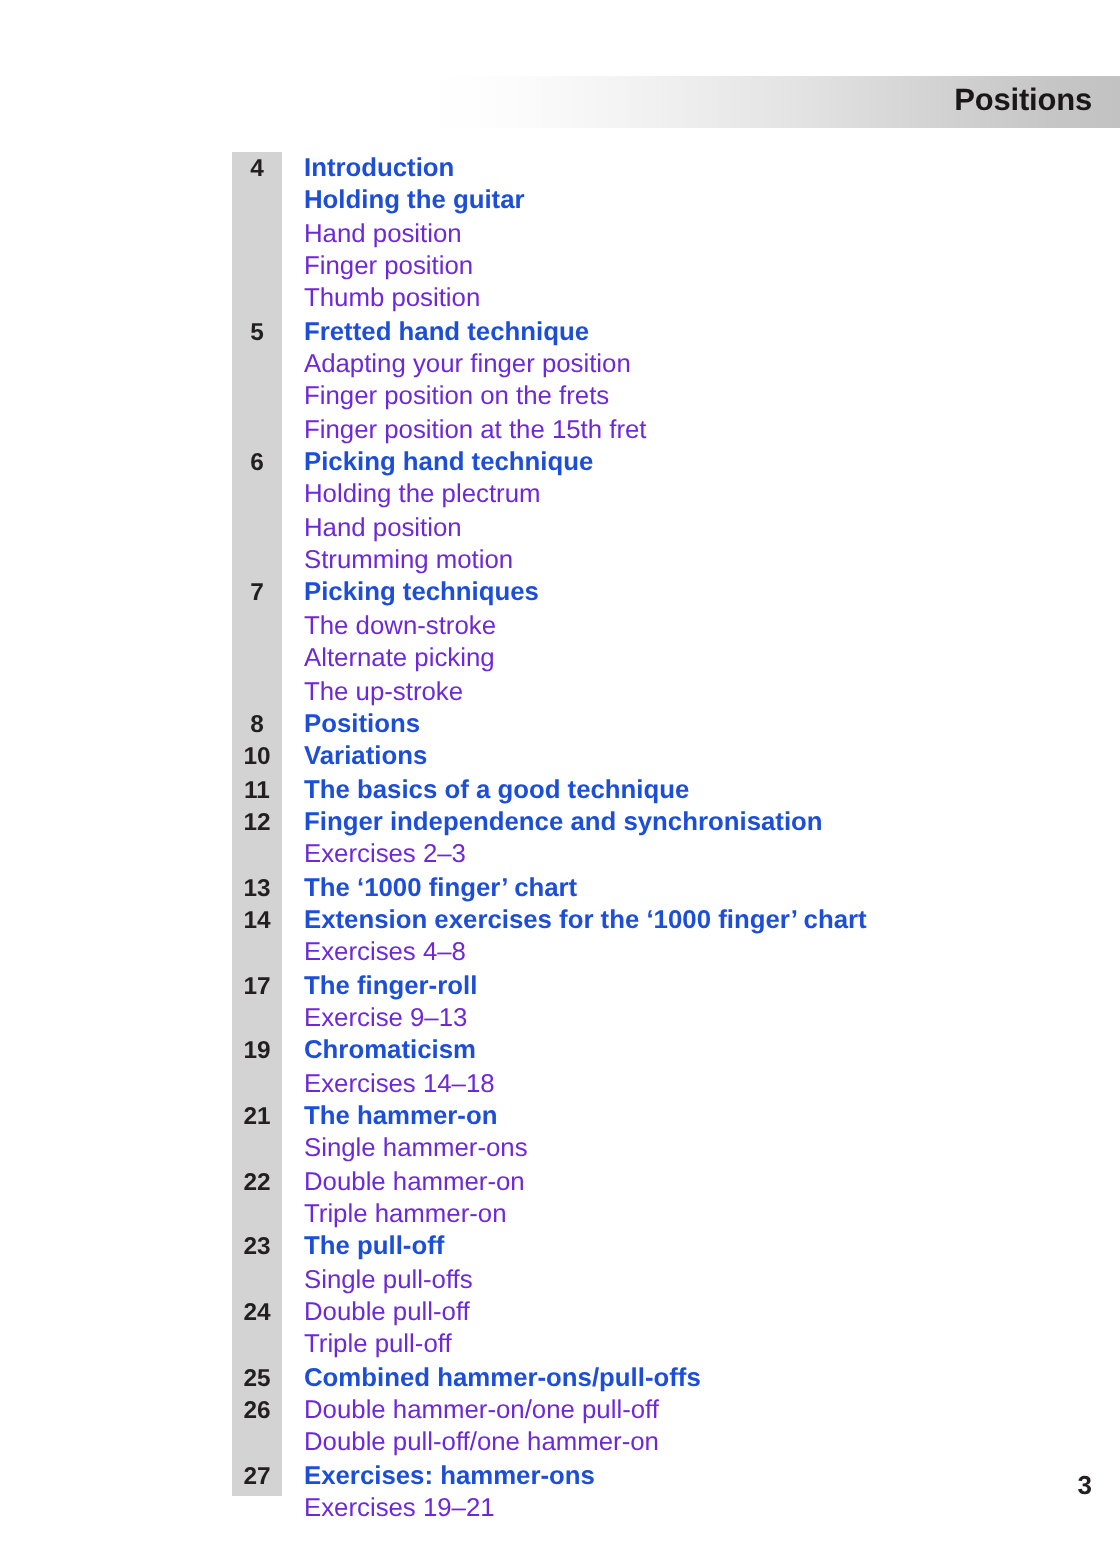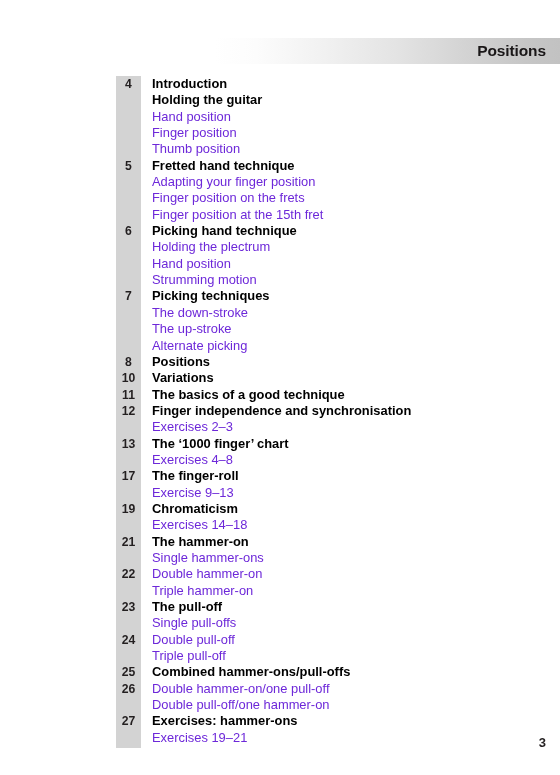--- a/index.html
+++ b/index.html
@@ -79,21 +79,21 @@
     z-index: 2;
   }
   .entry {
     padding-left: 11px;
     font-size: 12.9px;
     color: #6d28d9;
     font-weight: normal;
   }
   .entry.bold {
     font-weight: bold;
-    color: #000000;
+    color: #1d4ed8;
     font-size: 12.9px;
   }
 
   
   .folio {
     position: absolute;
     right: 14px;
     top: 735px;
     font-size: 13px;
     font-weight: bold;
@@ -164,25 +164,25 @@
       <div class="toc-row">
         <span class="page-num">7</span>
         <span class="entry bold">Picking techniques</span>
       </div>
       <div class="toc-row">
         <span class="page-num"></span>
         <span class="entry">The down-stroke</span>
       </div>
       <div class="toc-row">
         <span class="page-num"></span>
+        <span class="entry">Alternate picking</span>
+      </div>
+      <div class="toc-row">
+        <span class="page-num"></span>
         <span class="entry">The up-stroke</span>
-      </div>
-      <div class="toc-row">
-        <span class="page-num"></span>
-        <span class="entry">Alternate picking</span>
       </div>
       <div class="toc-row">
         <span class="page-num">8</span>
         <span class="entry bold">Positions</span>
       </div>
       <div class="toc-row">
         <span class="page-num">10</span>
         <span class="entry bold">Variations</span>
       </div>
       <div class="toc-row">
@@ -195,20 +195,24 @@
       </div>
       <div class="toc-row">
         <span class="page-num"></span>
         <span class="entry">Exercises 2–3</span>
       </div>
       <div class="toc-row">
         <span class="page-num">13</span>
         <span class="entry bold">The ‘1000 finger’ chart</span>
       </div>
       <div class="toc-row">
+        <span class="page-num">14</span>
+        <span class="entry bold">Extension exercises for the ‘1000 finger’ chart</span>
+      </div>
+      <div class="toc-row">
         <span class="page-num"></span>
         <span class="entry">Exercises 4–8</span>
       </div>
       <div class="toc-row">
         <span class="page-num">17</span>
         <span class="entry bold">The finger-roll</span>
       </div>
       <div class="toc-row">
         <span class="page-num"></span>
         <span class="entry">Exercise 9–13</span>

